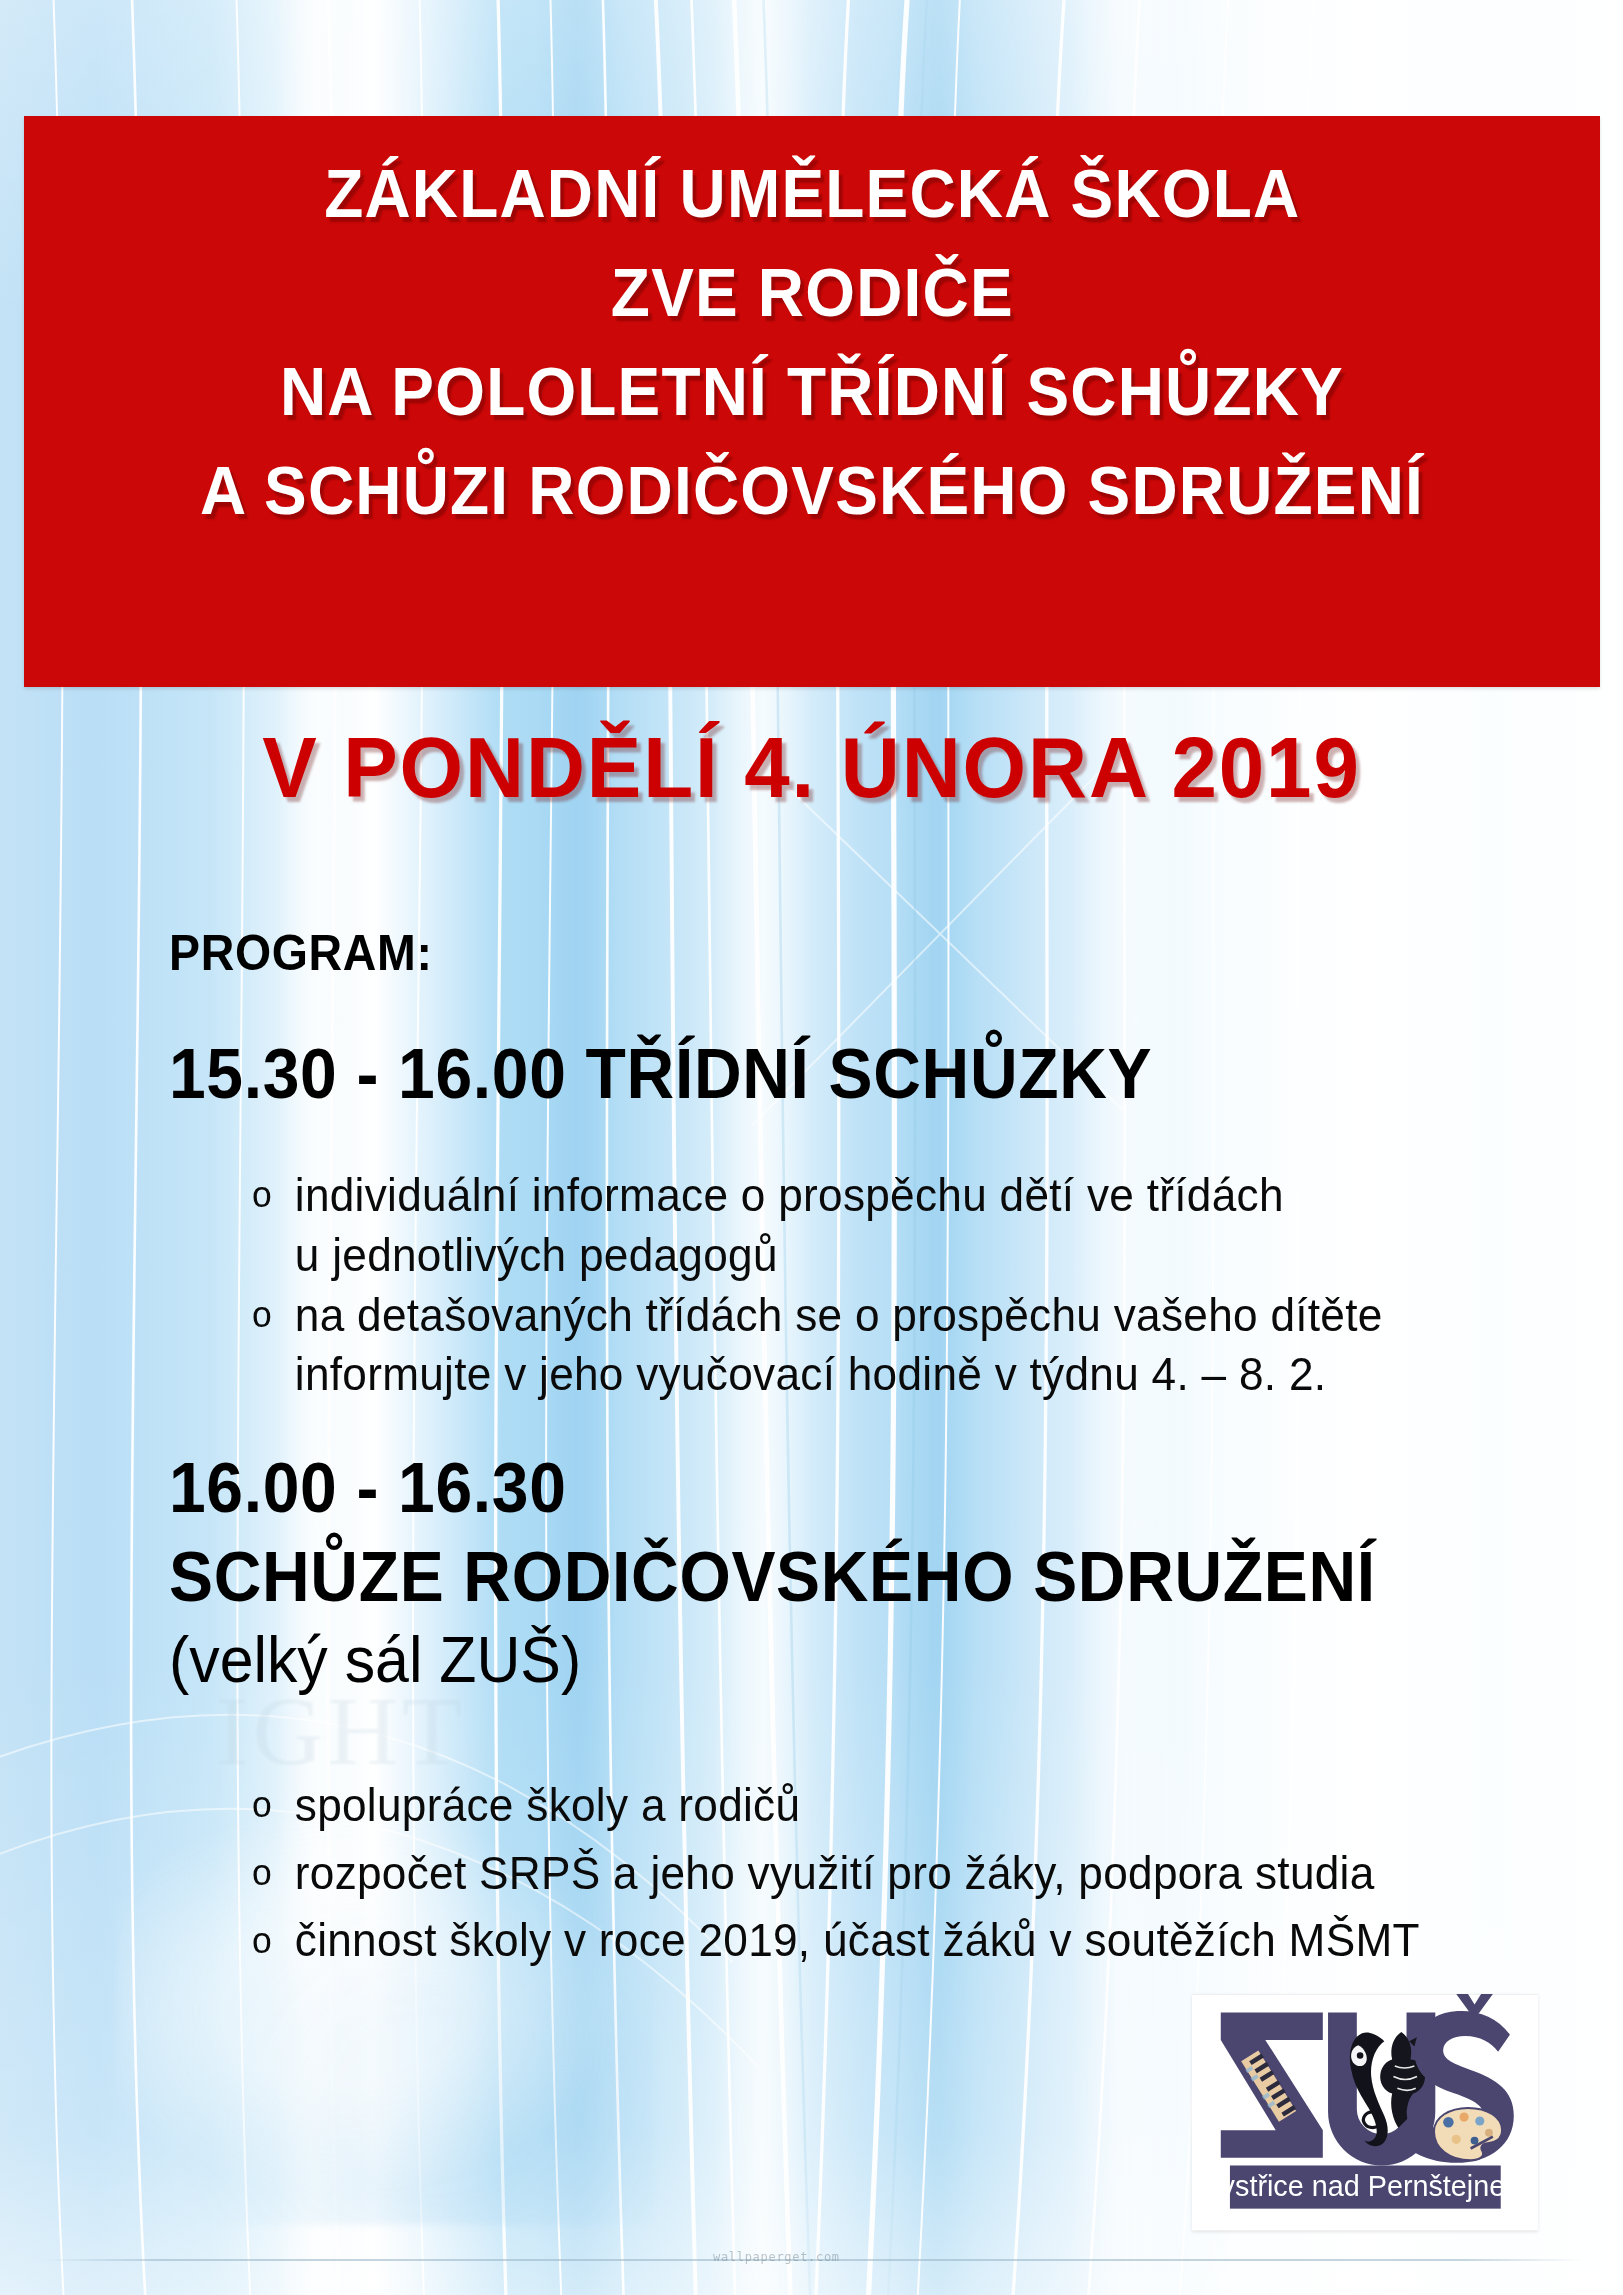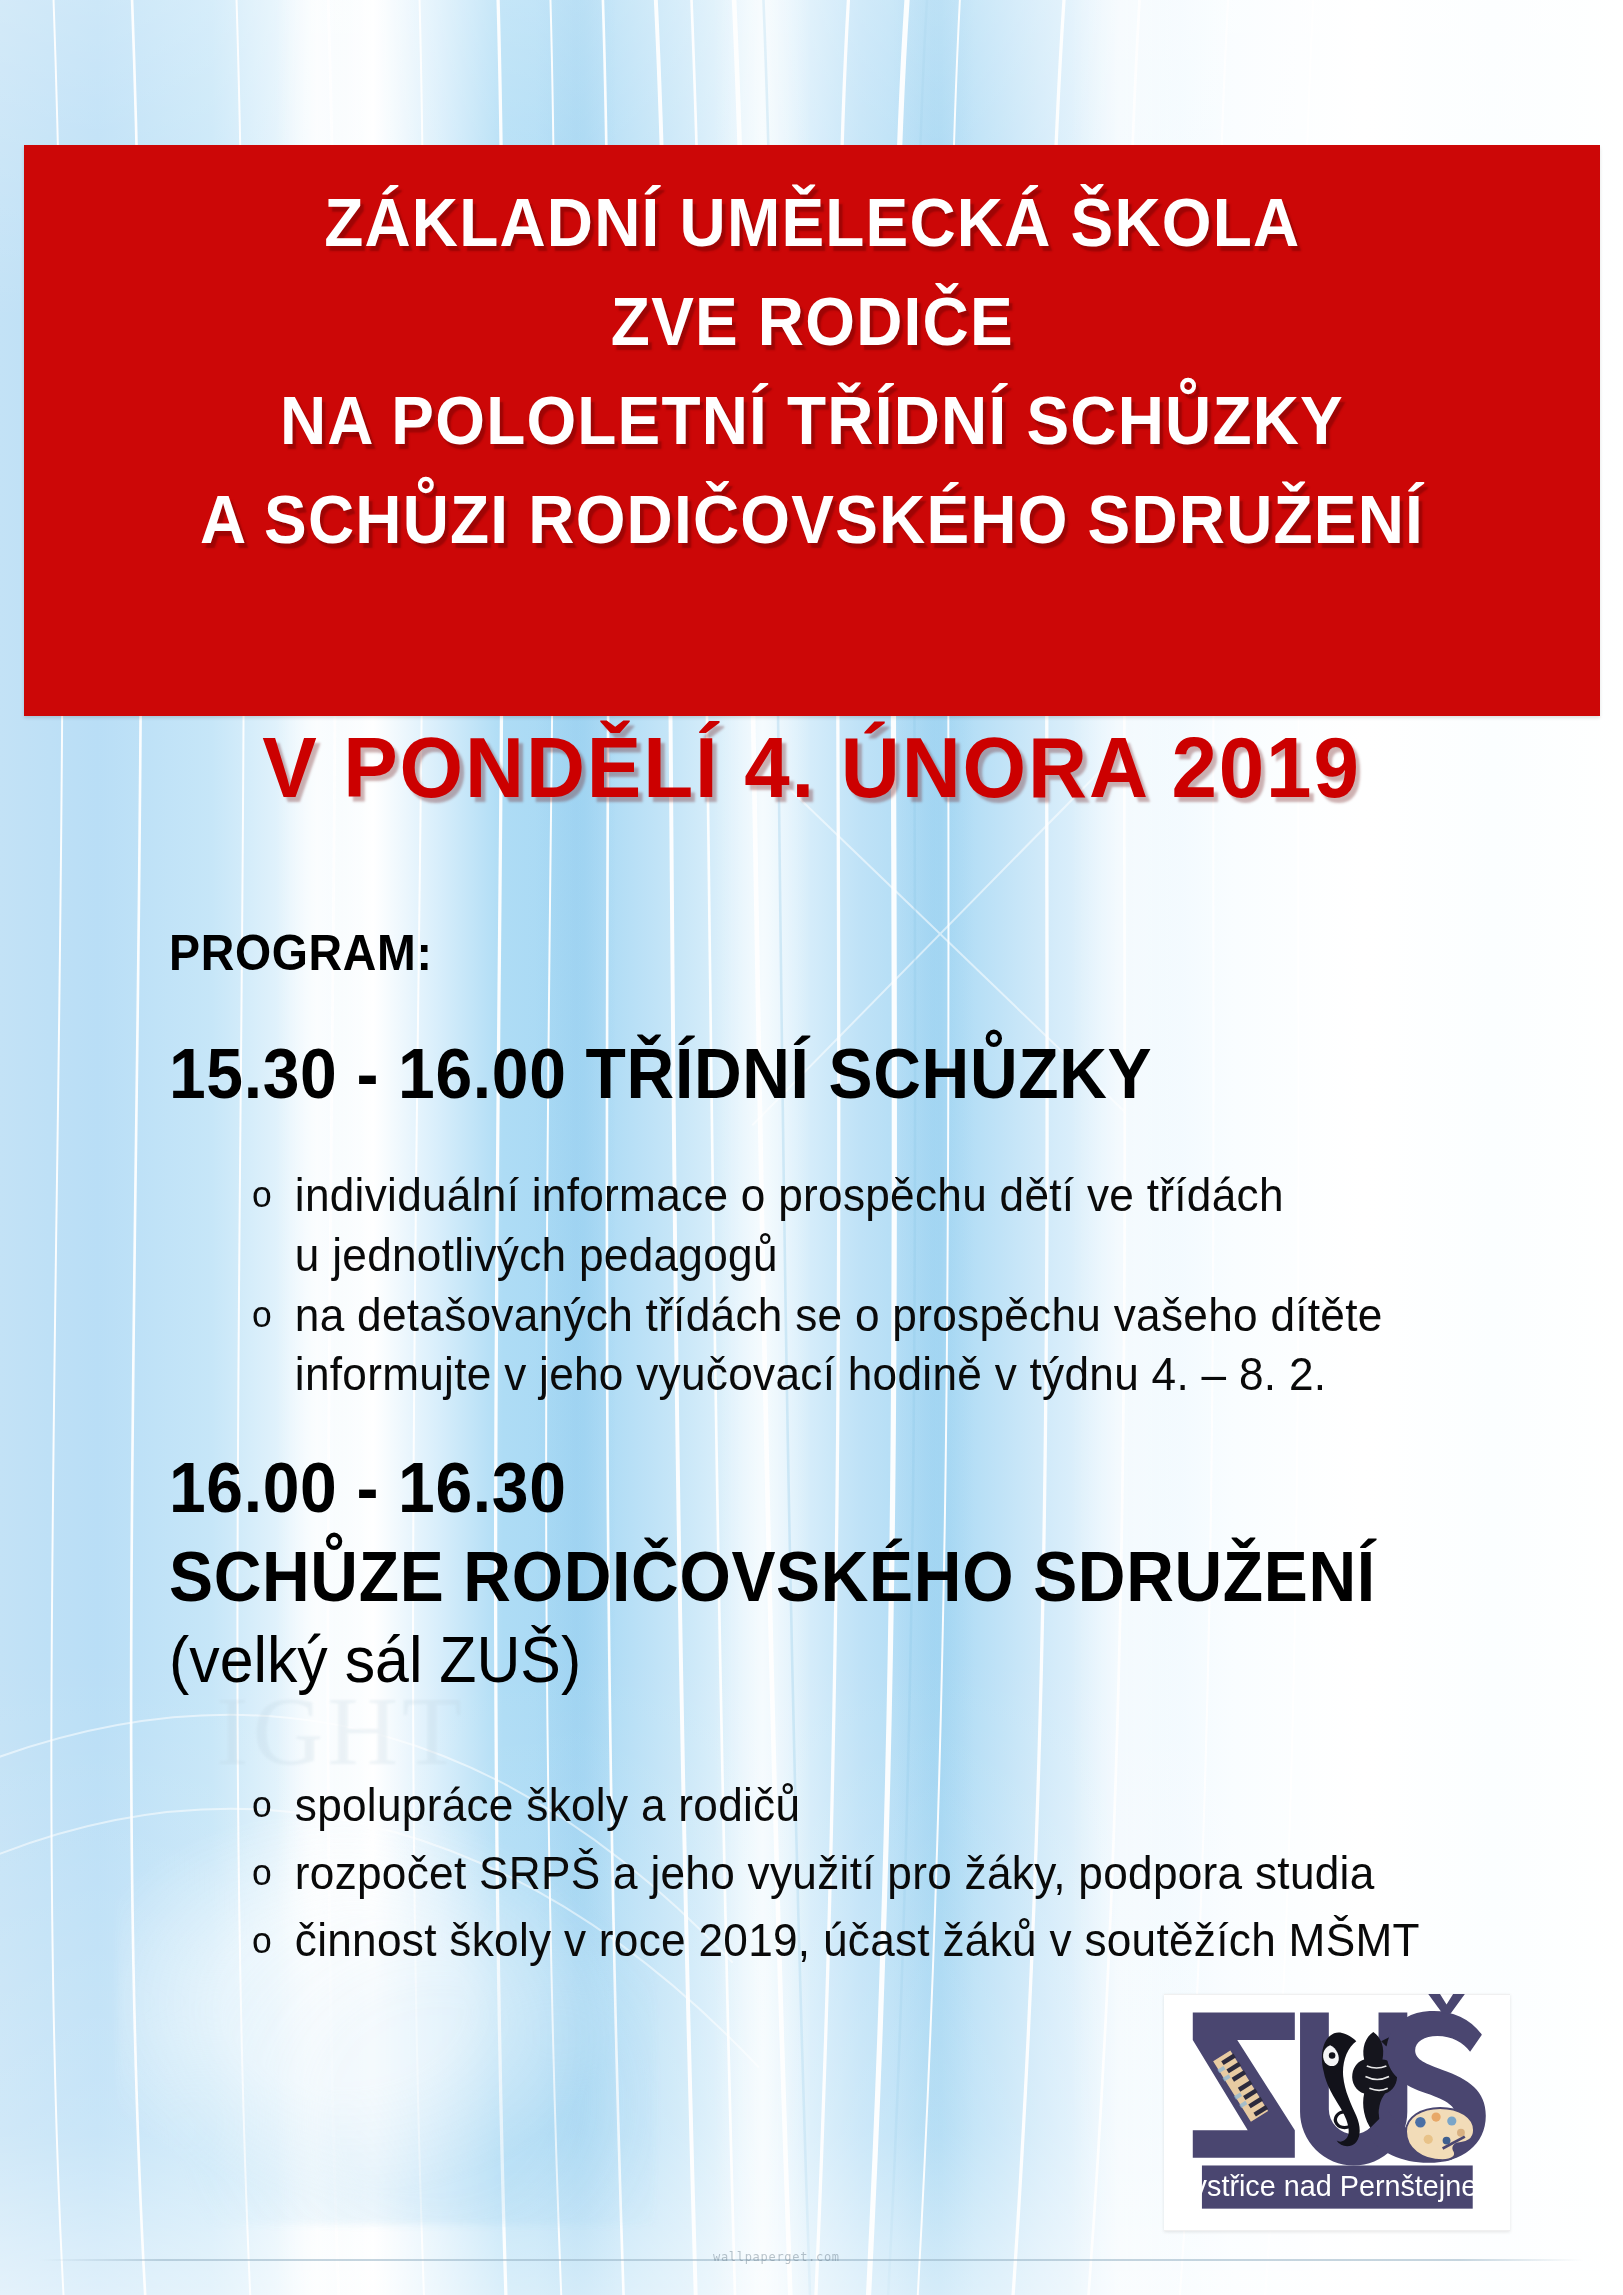--- a/index.html
+++ b/index.html
@@ -85,21 +85,21 @@
     font-family:"DejaVu Sans Mono", monospace;font-size:12px;letter-spacing:0.7px;
     color:rgba(90,110,125,.40);
   }
 
   
   .banner{
     position:absolute;left:24px;top:116px;width:1576px;height:571px;
     background:#cc0707;
     box-shadow:0 2px 3.3px rgba(0,0,0,.12);
     display:flex;flex-direction:column;align-items:center;justify-content:flex-start;
-    padding-top:27.5px;box-sizing:border-box;margin-top:29px;
+    padding-top:27.5px;box-sizing:border-box;
   }
   .banner-line{
     color:#ffffff;
     font-family:"Liberation Sans Narrow","Liberation Sans",sans-serif;
     font-weight:bold;font-size:68px;line-height:1.46;
     letter-spacing:1.3px;white-space:nowrap;
     text-shadow:3.9px 4.6px 2px rgba(90,0,0,.40);
     transform:scaleX(.94);transform-origin:center;
   }
 
@@ -154,21 +154,21 @@
     font-size:37px;line-height:1.45;color:#0a0a0a;
   }
   .bullets li .cont{display:block;padding-left:0;}
 
   #bullets-1{left:242px;top:1166px;}
   #bullets-2{left:242px;top:1776px;}
   #bullets-2 li{margin-bottom:7.9px;}
 
   
   .logo-box{
-    position:absolute;left:1164px;top:1994px;width:346px;height:237px;
+    position:absolute;left:1192px;top:1994px;width:346px;height:237px;
     background:#737373;box-shadow:0 1.3px 3.3px rgba(0,0,0,.10);
     overflow:hidden;
   }
   .logo-box svg{display:block;width:100%;height:100%;}
 </style>
 </head>
 <body>
 
 <div class="poster">
 

